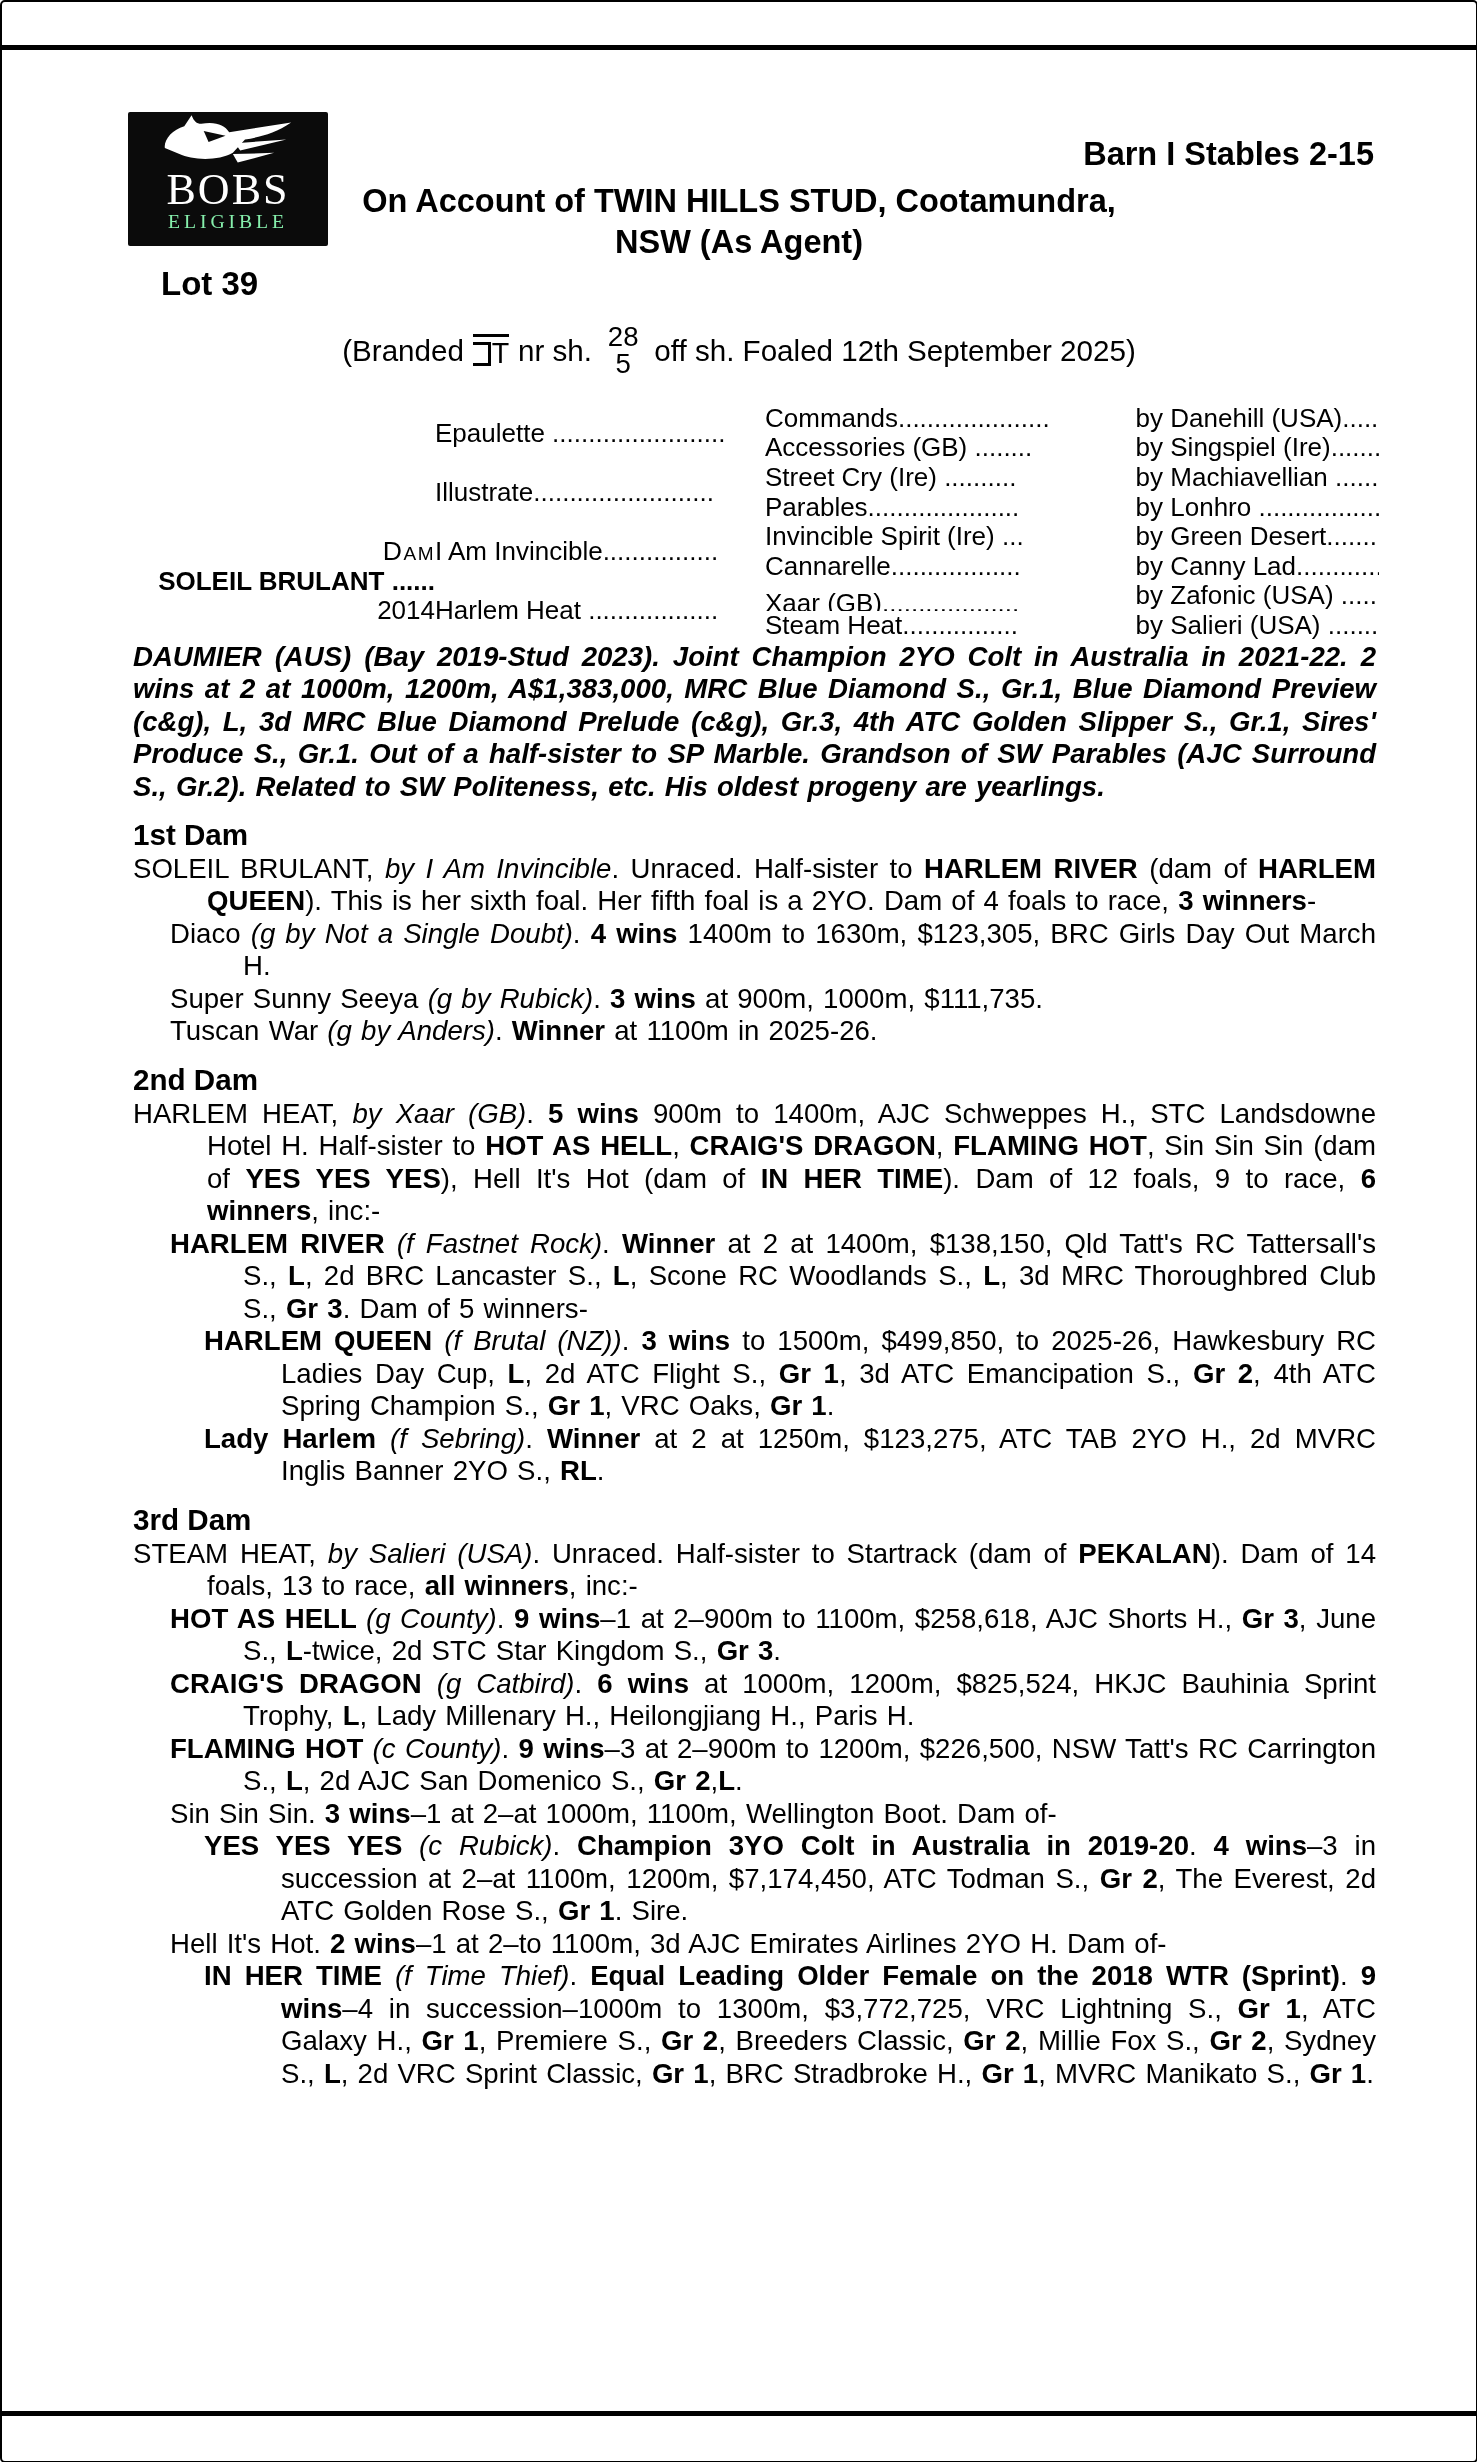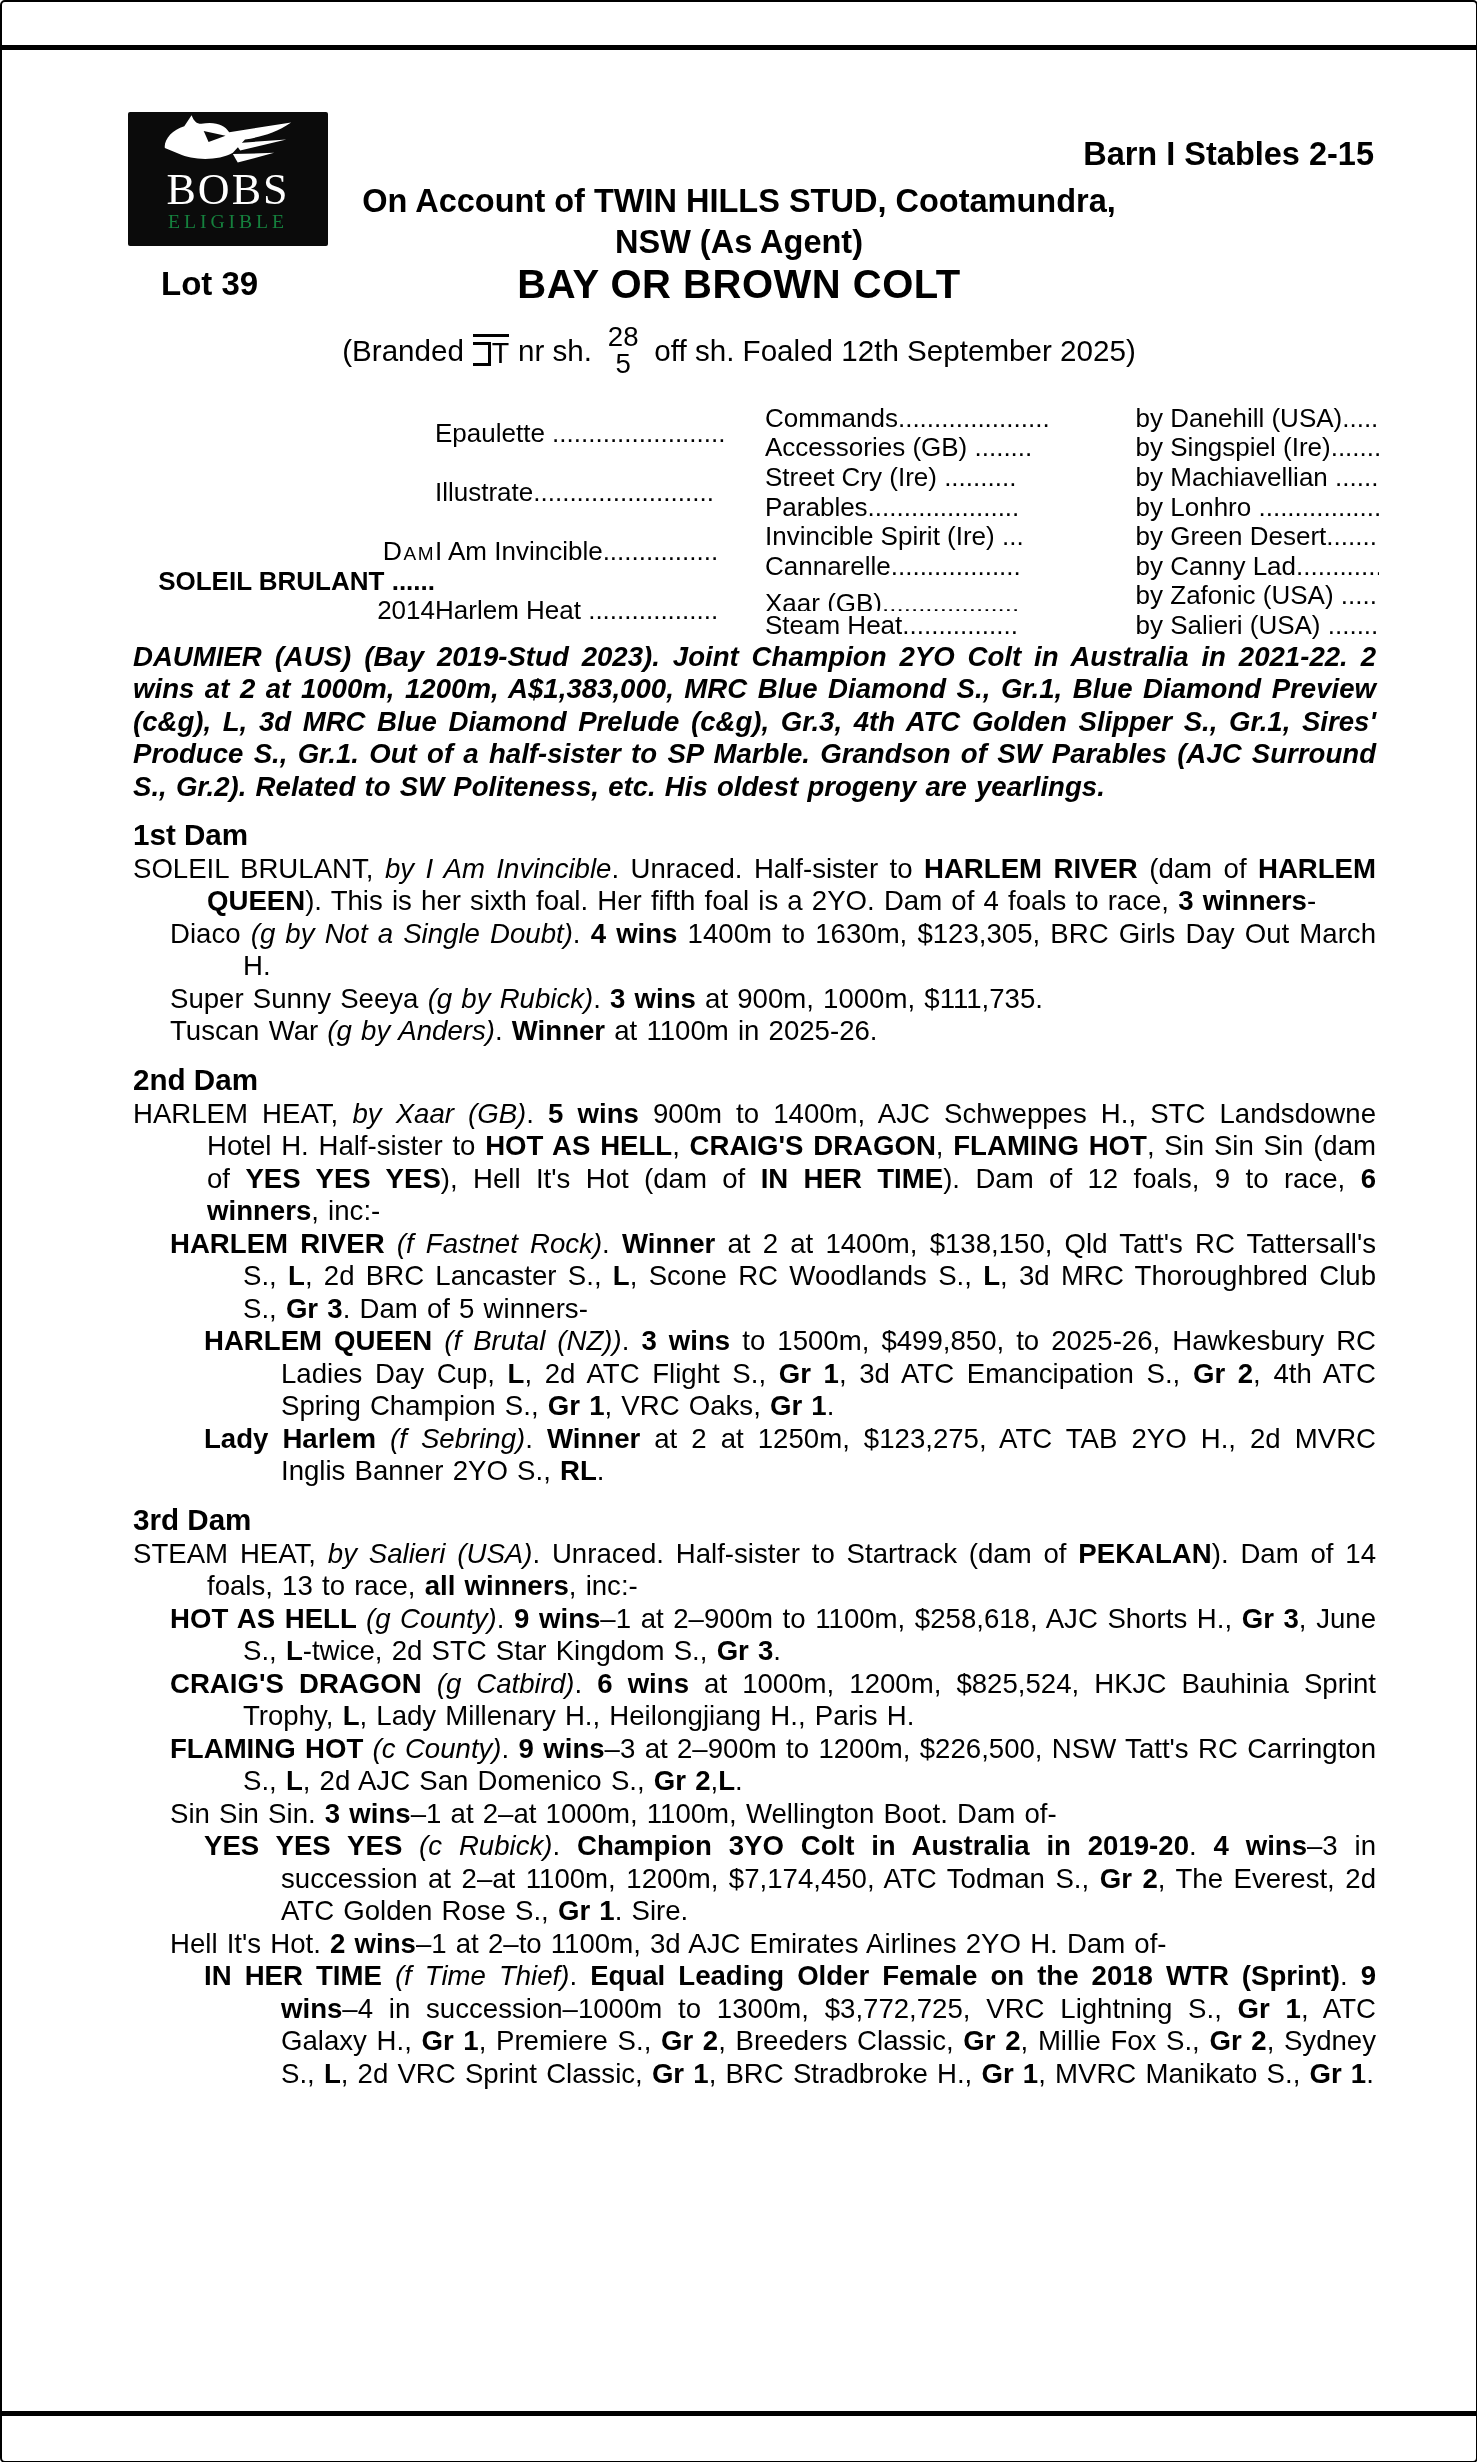--- a/index.html
+++ b/index.html
@@ -23,21 +23,21 @@
     position:absolute;left:126px;top:110px;width:200px;height:134px;
     background:#0b0b0b;border-radius:2px;
     display:flex;flex-direction:column;align-items:center;justify-content:flex-start;
     padding-top:2px;box-sizing:border-box;
   }
   .logo .bobs{
     font-family:"Liberation Serif",serif;color:#fff;
     font-size:44px;line-height:41px;letter-spacing:2px;font-weight:400;
   }
   .logo .eligible{
-    font-family:"Liberation Serif",serif;color:#15803d;
+    font-family:"Liberation Serif",serif;color:#86efac;
     font-size:19.7px;line-height:22.7px;letter-spacing:3.9px;
   }
   .barn{position:absolute;top:134px;right:102px;font-weight:bold;font-size:32.5px;}
   .acct1{position:absolute;top:181px;left:0;right:0;text-align:center;font-weight:bold;font-size:32.5px;}
   .acct2{position:absolute;top:222px;left:0;right:0;text-align:center;font-weight:bold;font-size:32.5px;}
   .lot{position:absolute;top:263px;left:131px;font-weight:bold;font-size:33px;margin-left:28px;}
   .title{position:absolute;top:260px;left:0;right:0;text-align:center;font-weight:bold;font-size:40px;letter-spacing:0.5px;}
   .branded{
     position:absolute;top:309px;left:0;right:0;height:79px;
     display:flex;justify-content:center;align-items:center;
@@ -103,21 +103,20 @@
         <path fill="#ffffff" d="M64,33 L98,32 L68,40 Z"></path>
       </svg>
     </span>
     <div class="bobs">BOBS</div>
     <div class="eligible">ELIGIBLE</div>
   </div>
   <div class="barn">Barn I Stables 2-15</div>
   <div class="acct1">On Account of TWIN HILLS STUD, Cootamundra,</div>
   <div class="acct2">NSW (As Agent)</div>
   <div class="lot">Lot 39</div>
-  <div class="title">BAY OR BROWN COLT</div>
   <div class="branded">
     <span>(Branded</span>
     <span class="brandmark">
         <span class="brandbox"></span>
         <span class="brandT">T</span>
       </span>
     <span>nr sh.</span>
     <span class="fraction">
       <div>28</div>
       <div>5</div>

